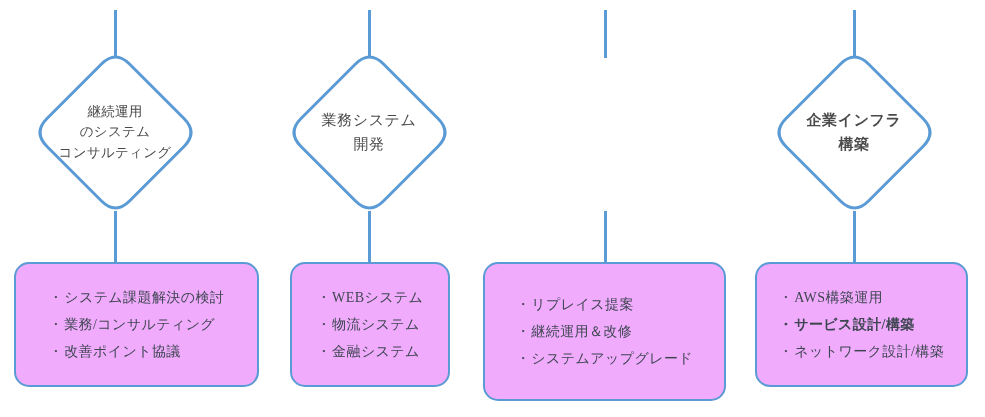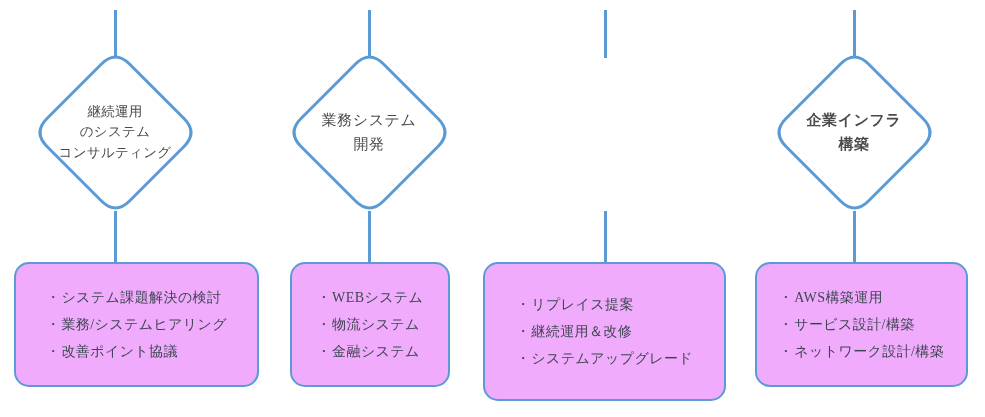--- a/index.html
+++ b/index.html
@@ -128,21 +128,21 @@
           <span class="diamond-line">継続運用</span>
           <span class="diamond-line">のシステム</span>
           <span class="diamond-line">コンサルティング</span>
         </div>
       </div>
       <div class="conn conn-bottom" style="top: 211px; height: 53px;"></div>
     </div>
     <div class="box" style="left: 14px; top: 262px; width: 245px; height: 125px; border-color: rgb(91, 155, 213);">
       <ul class="box-list" style="margin: 0px auto;">
         <li class="box-item" style="color: rgb(63, 70, 82);"><span class="bullet">・</span><span>システム課題解決の検討</span></li>
-        <li class="box-item" style="color: rgb(63, 70, 82);"><span class="bullet">・</span><span>業務/システムヒアリング</span></li>
+        <li class="box-item" style="color: rgb(63, 70, 82);"><span class="bullet">・</span><span>業務/コンサルティング</span></li>
         <li class="box-item" style="color: rgb(63, 70, 82);"><span class="bullet">・</span><span>改善ポイント協議</span></li>
       </ul>
     </div>
     <div class="column" style="left: 249px; width: 240px;">
       <div class="conn conn-top" style="top: 10px; height: 48px;"></div>
       <div class="diamond-wrap" style="width: 165px; height: 165px; margin-left: -82.5px; top: 50px;">
         <div class="diamond-shape">
           <svg viewBox="0 0 165 165">
             <path d="M 68.5 14 Q 82.5 0 96.5 14 L 151 68.5 Q 165 82.5 151 96.5 L 96.5 151 Q 82.5 165 68.5 151 L 14 96.5 Q 0 82.5 14 68.5 Z" fill="#ffffff" stroke="#5B9BD5" stroke-width="3" stroke-linejoin="round"></path>
           </svg>
@@ -183,17 +183,17 @@
         <div class="diamond-label" style="color: rgb(74, 74, 74);">
           <span class="diamond-line">企業インフラ</span>
           <span class="diamond-line">構築</span>
         </div>
       </div>
       <div class="conn conn-bottom" style="top: 211px; height: 53px;"></div>
     </div>
     <div class="box" style="left: 755px; top: 262px; width: 213px; height: 125px; border-color: rgb(91, 155, 213);">
       <ul class="box-list" style="margin: 0px auto;">
         <li class="box-item" style="color: rgb(63, 70, 82);"><span class="bullet">・</span><span>AWS構築運用</span></li>
-        <li class="box-item" style="color: rgb(63, 70, 82);"><span class="bullet">・</span><span>サービス設計/構築</span></li>
+        <li class="box-item" style="color: rgb(63, 70, 82); font-weight: bold;"><span class="bullet">・</span><span>サービス設計/構築</span></li>
         <li class="box-item" style="color: rgb(63, 70, 82); text-align: center;"><span class="bullet">・</span><span>ネットワーク設計/構築</span></li>
       </ul>
     </div>
   </div>
 
 </body></html>

